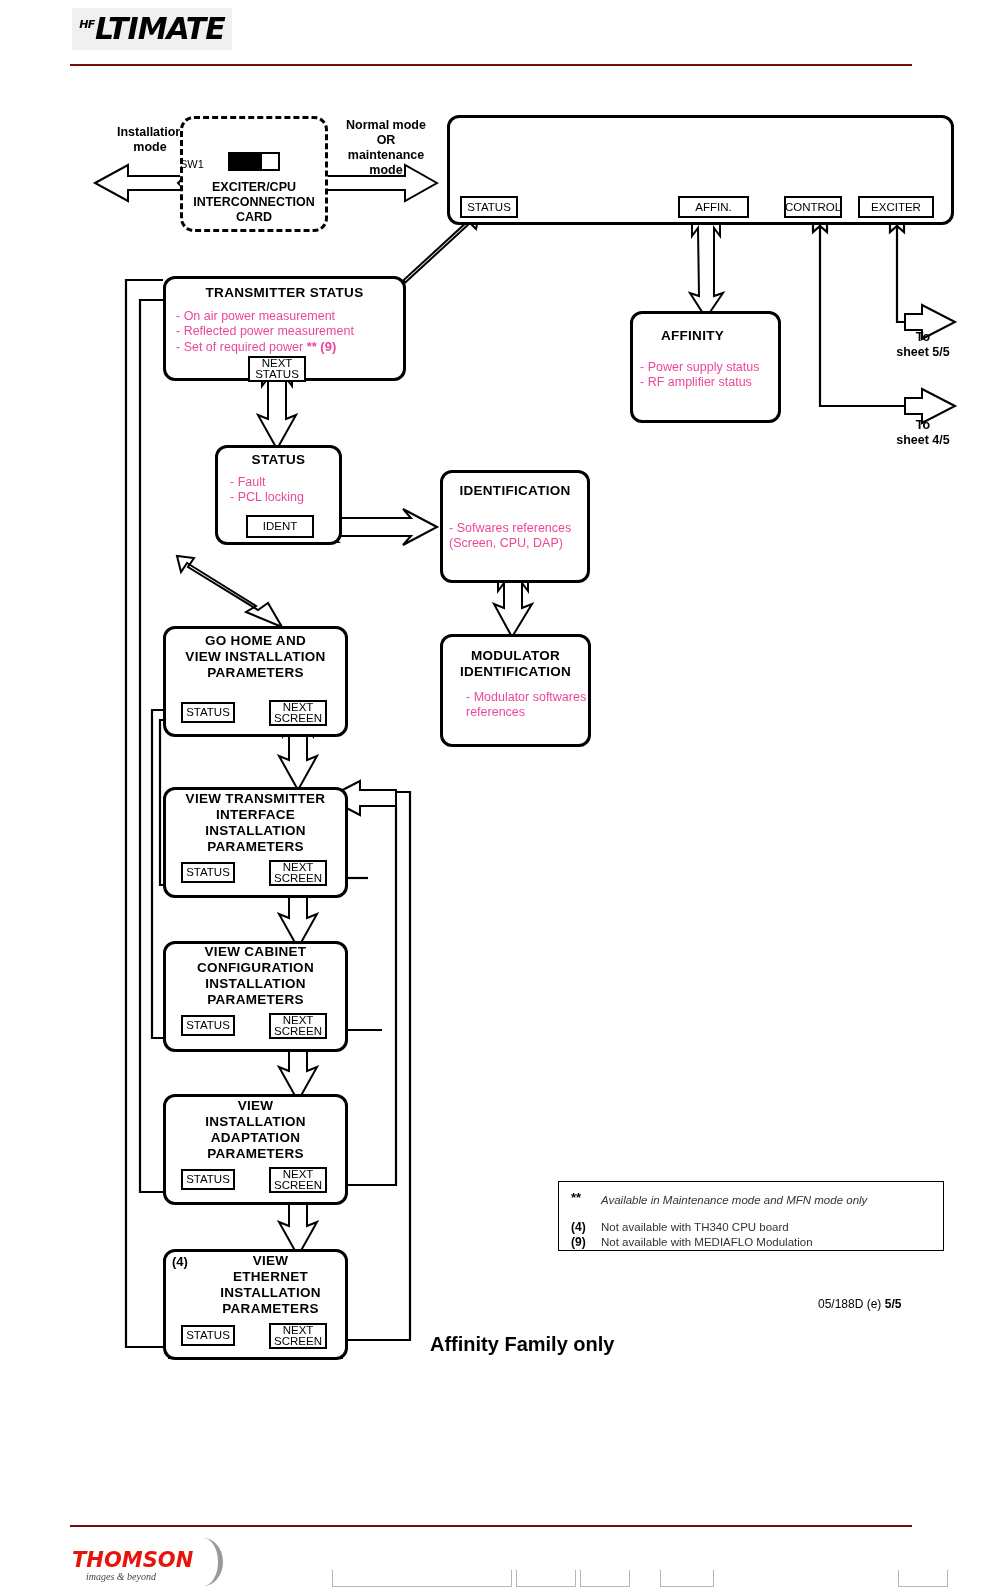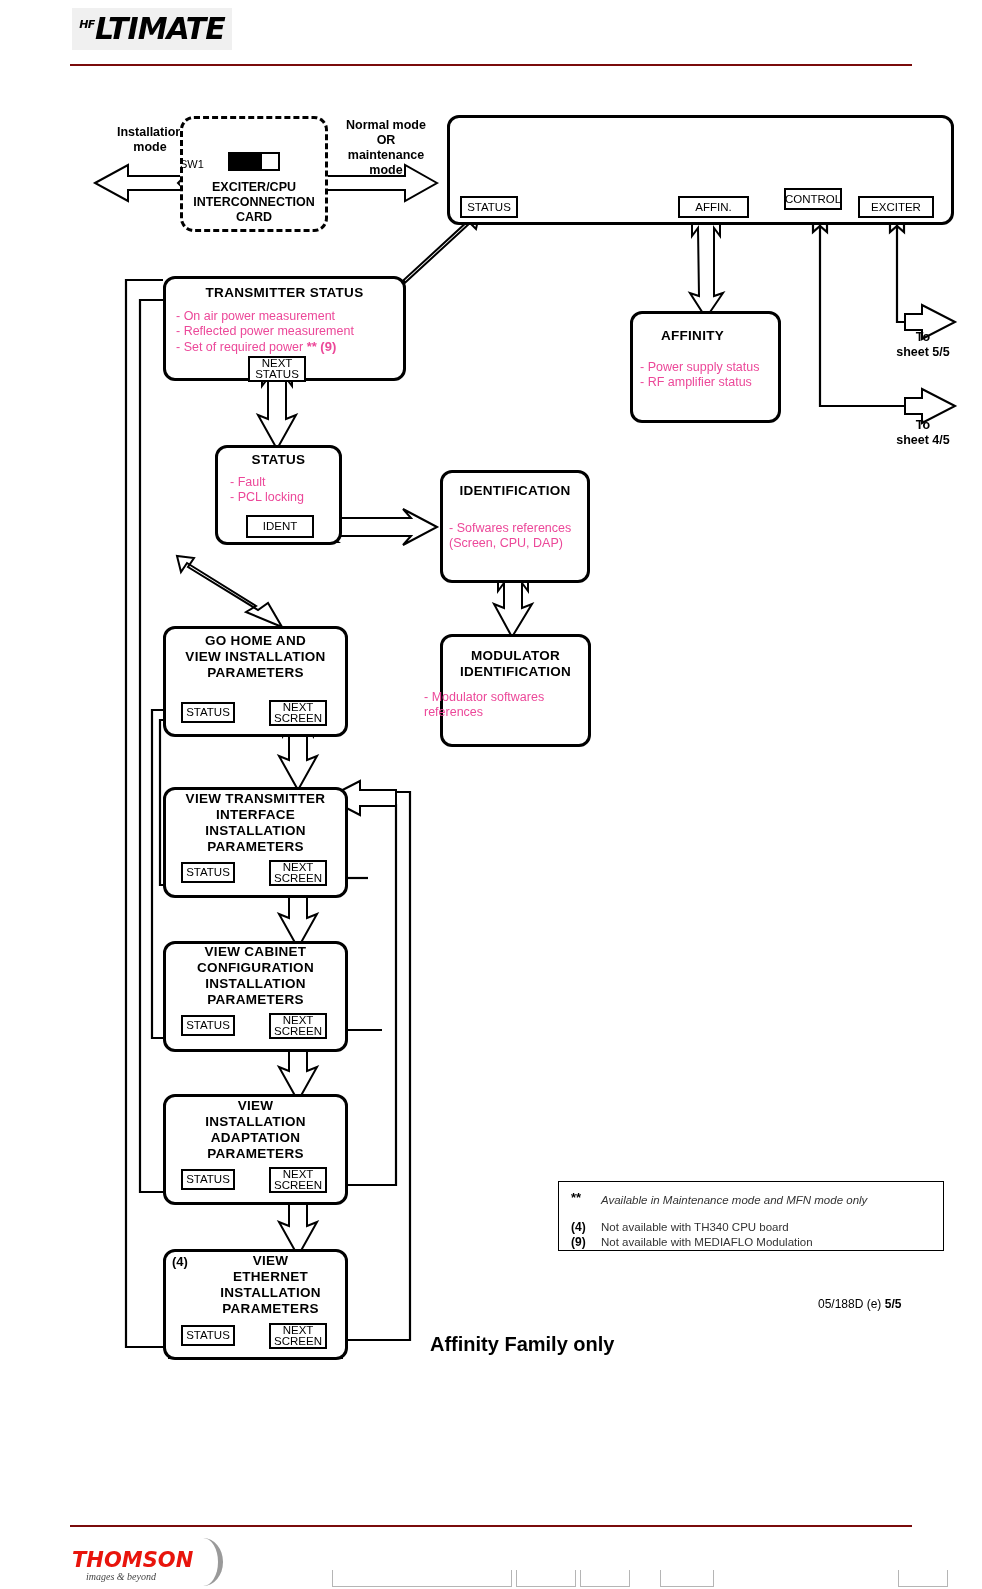--- a/index.html
+++ b/index.html
@@ -149,21 +149,21 @@
 <div class="abs lbl" style="left:330px;top:118px;width:112px;">
   <div>Normal mode</div>
   <div>OR</div>
   <div>maintenance</div>
   <div>mode</div>
 </div>
 
 <div class="rbox" id="menu-panel" style="left:447px;top:115px;width:507px;height:110px;"></div>
 <div class="btn" style="left:460px;top:196px;width:58px;height:22px;">STATUS</div>
 <div class="btn" style="left:678px;top:196px;width:71px;height:22px;">AFFIN.</div>
-<div class="btn" style="left:784px;top:188px;width:58px;height:22px;">CONTROL</div>
+<div class="btn" style="left:784px;top:196px;width:58px;height:22px;">CONTROL</div>
 <div class="btn" style="left:858px;top:196px;width:76px;height:22px;">EXCITER</div>
 
 <div class="rbox" style="left:163px;top:276px;width:243px;height:105px;"></div>
 <div class="ttl" style="left:163px;top:285px;width:243px;">TRANSMITTER STATUS</div>
 <div class="lst" style="left:176px;top:309px;width:230px;">
   <div>- On air power measurement</div>
   <div>- Reflected power measurement</div>
   <div><span>- Set of required power </span><b style="font-size:13px;">** (9)</b></div>
 </div>
 <div class="btn" style="left:248px;top:356px;width:58px;height:26px;flex-direction:column;">
@@ -184,21 +184,21 @@
 <div class="lst" style="left:449px;top:521px;width:145px;">
   <div>- Sofwares references</div>
   <div>(Screen, CPU, DAP)</div>
 </div>
 
 <div class="rbox" style="left:440px;top:634px;width:151px;height:113px;"></div>
 <div class="ttl" style="left:440px;top:648px;width:151px;">
   <div>MODULATOR</div>
   <div>IDENTIFICATION</div>
 </div>
-<div class="lst" style="left:424px;top:690px;width:145px;">
+<div class="lst" style="left:466px;top:690px;width:145px;">
   <div>- Modulator softwares</div>
   <div>references</div>
 </div>
 
 <div class="rbox" style="left:630px;top:311px;width:151px;height:112px;"></div>
 <div class="ttl" style="left:630px;top:328px;width:125px;">AFFINITY</div>
 <div class="lst" style="left:640px;top:360px;width:145px;">
   <div>- Power supply status</div>
   <div>- RF amplifier status</div>
 </div>

